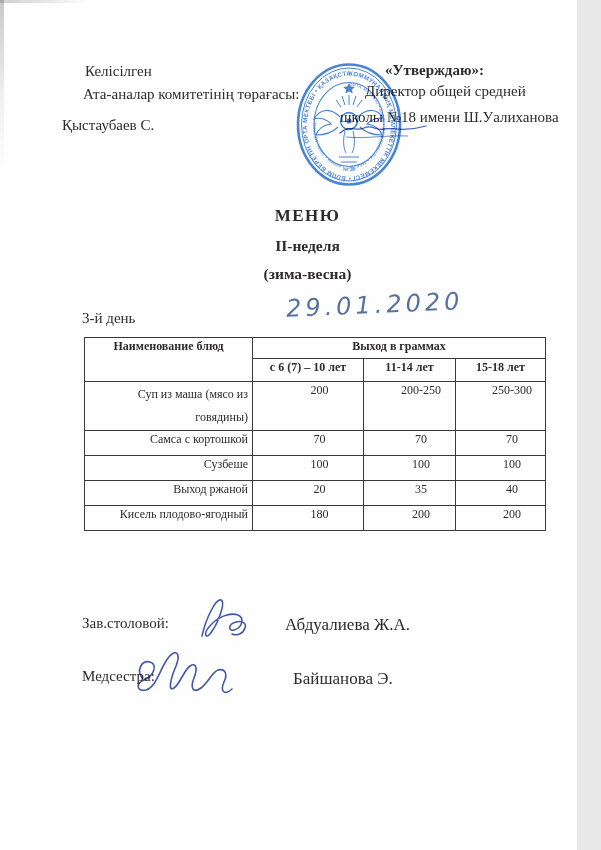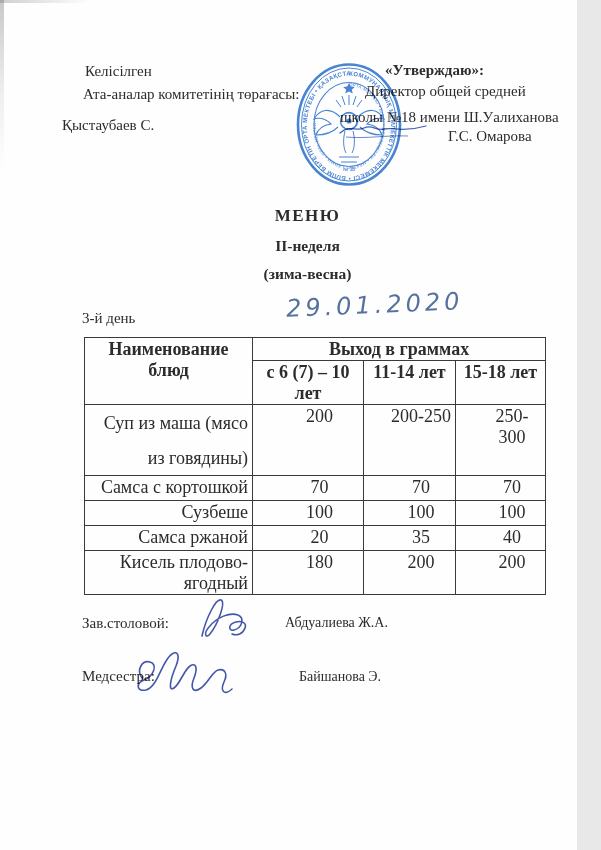--- a/index.html
+++ b/index.html
@@ -33,55 +33,54 @@
     font-weight:bold;transform:translateX(7px);}
   .title-block .t1{font-size:17px;letter-spacing:1.5px;}
   .title-block .t2{margin-top:11px;font-size:15.5px;}
   .title-block .t3{margin-top:10px;font-size:15.5px;}
 
   .day-label{position:absolute;left:82px;top:310px;font-size:15px;}
   .hand-date{position:absolute;left:286px;top:291px;font-family:"DejaVu Sans",sans-serif;
     font-style:italic;font-size:24px;color:#54719f;letter-spacing:4px;transform:rotate(-2.5deg);}
 
   table.menu{position:absolute;left:84px;top:337px;width:461px;border-collapse:collapse;table-layout:fixed;}
-  table.menu th,table.menu td{border:1px solid #3a3a3a;font-size:18px;vertical-align:top;
+  table.menu th,table.menu td{border:1px solid #3a3a3a;font-size:12px;vertical-align:top;
     padding:1px 4px 0;text-align:center;overflow:hidden;}
   table.menu th{font-weight:bold;}
   table.menu thead tr.h1 th{height:19px;}
   table.menu thead tr.h2 th{height:21px;}
   table.menu td.dish{text-align:right;padding-left:7px;}
   table.menu tbody tr td{height:23px;padding-left:27px;}
   table.menu tbody tr.tall td{height:47px;}
   table.menu tbody tr.tall td.dish{line-height:1.92;}
 
   .sig-label{position:absolute;font-size:15px;}
-  .sig-name{position:absolute;font-size:14px;}
+  .sig-name{position:absolute;font-size:17px;}
   .lbl1{left:82px;top:615px;} .nm1{left:285px;top:615px;}
-  .lbl2{left:82px;top:668px;} .nm2{left:299px;top:669px;}
+  .lbl2{left:82px;top:668px;} .nm2{left:293px;top:669px;}
   .sig-svg1{position:absolute;left:190px;top:590px;width:68px;height:55px;mix-blend-mode:multiply;}
   .sig-svg2{position:absolute;left:126px;top:642px;width:112px;height:60px;mix-blend-mode:multiply;}
 </style>
 </head>
 <body>
 
 <div class="page">
   <div class="artifact-left"></div>
   <div class="artifact-top"></div>
 
   <div class="agreed">
     <div class="g1">Келісілген</div>
     <div class="g2">Ата-аналар комитетінің төрағасы:</div>
     <div class="g3">Қыстаубаев С.</div>
   </div>
 
   <div class="approved">
     <div class="a1">«Утверждаю»:</div>
     <div class="a2">Директор общей средней</div>
     <div class="a3">школы №18 имени Ш.Уалиханова</div>
-    <div class="a4">Г.С. Омарова</div>
   </div>
 
   <svg class="stamp" viewBox="0 0 110 127">
     <defs>
       <path id="ring" d="M55,14.5 a42,50.5 0 1,1 -0.1,0 z" fill="none"></path>
       <path id="ring2" d="M55,25 a33,40 0 1,1 -0.1,0 z" fill="none"></path>
     </defs>
     <g fill="none" stroke="#3a7cd0">
       <ellipse cx="55" cy="63.5" rx="51" ry="60" stroke-width="2.6"></ellipse>
       <ellipse cx="55" cy="63.5" rx="47.5" ry="56.5" stroke-width="1"></ellipse>
@@ -152,21 +151,21 @@
         <td>70</td>
         <td>70</td>
       </tr>
       <tr>
         <td class="dish">Сузбеше</td>
         <td>100</td>
         <td>100</td>
         <td>100</td>
       </tr>
       <tr>
-        <td class="dish">Самса ржаной</td>
+        <td class="dish">Выход ржаной</td>
         <td>20</td>
         <td>35</td>
         <td>40</td>
       </tr>
       <tr>
         <td class="dish">Кисель плодово-ягодный</td>
         <td>180</td>
         <td>200</td>
         <td>200</td>
       </tr>

